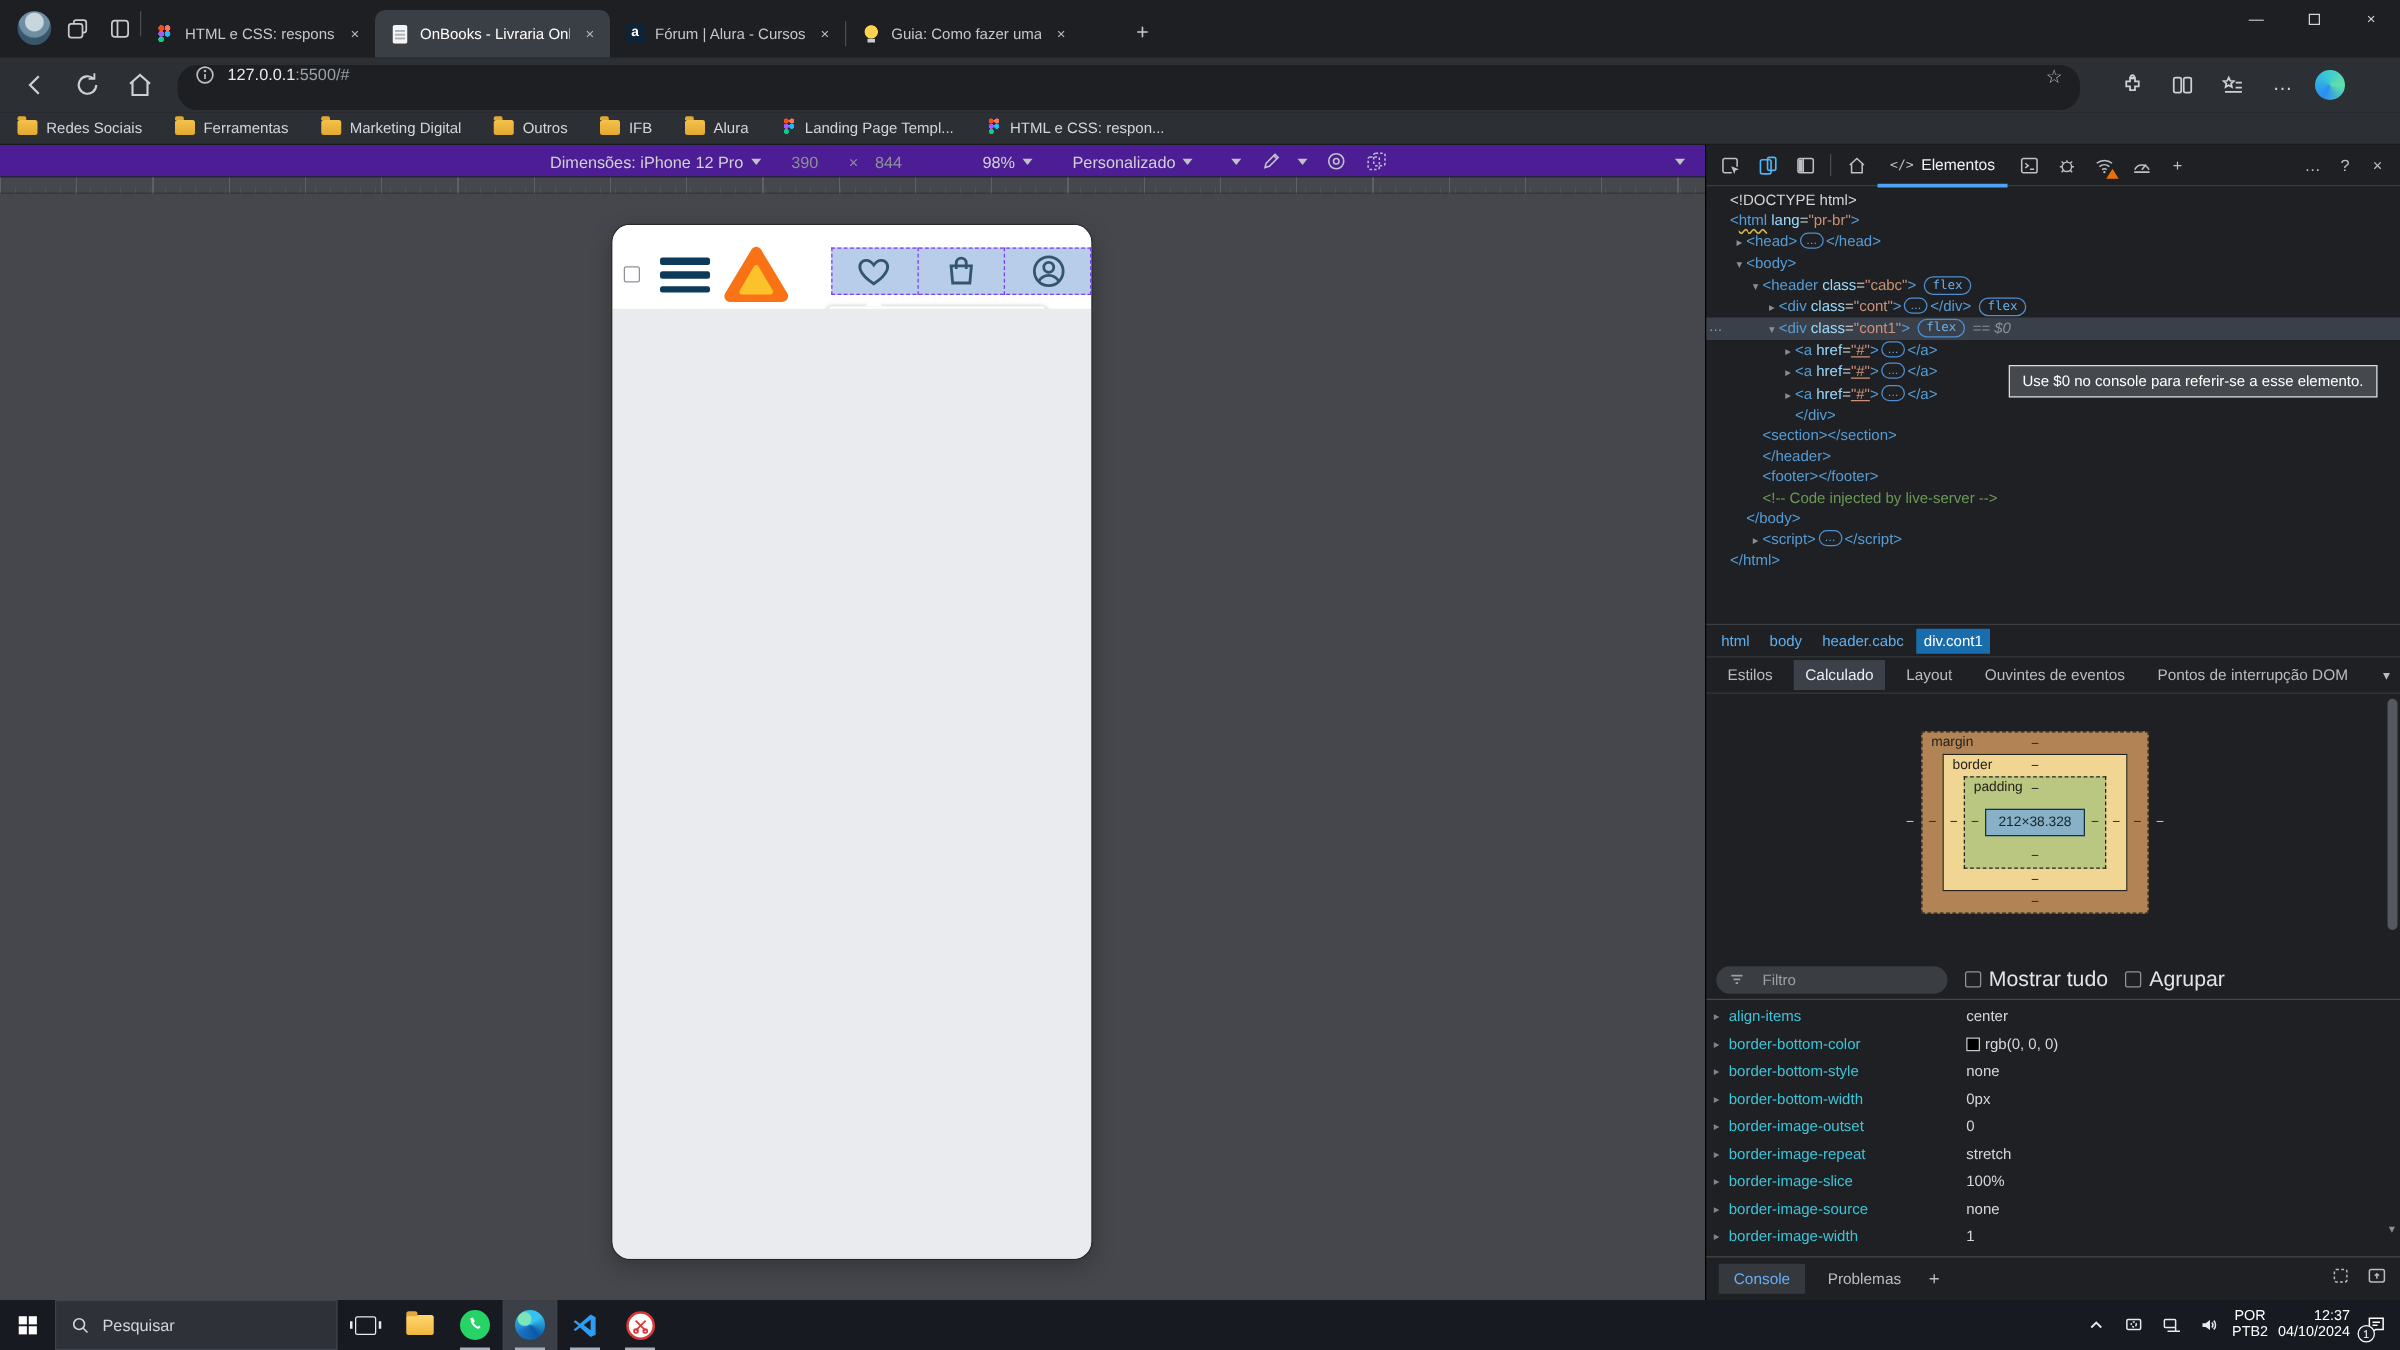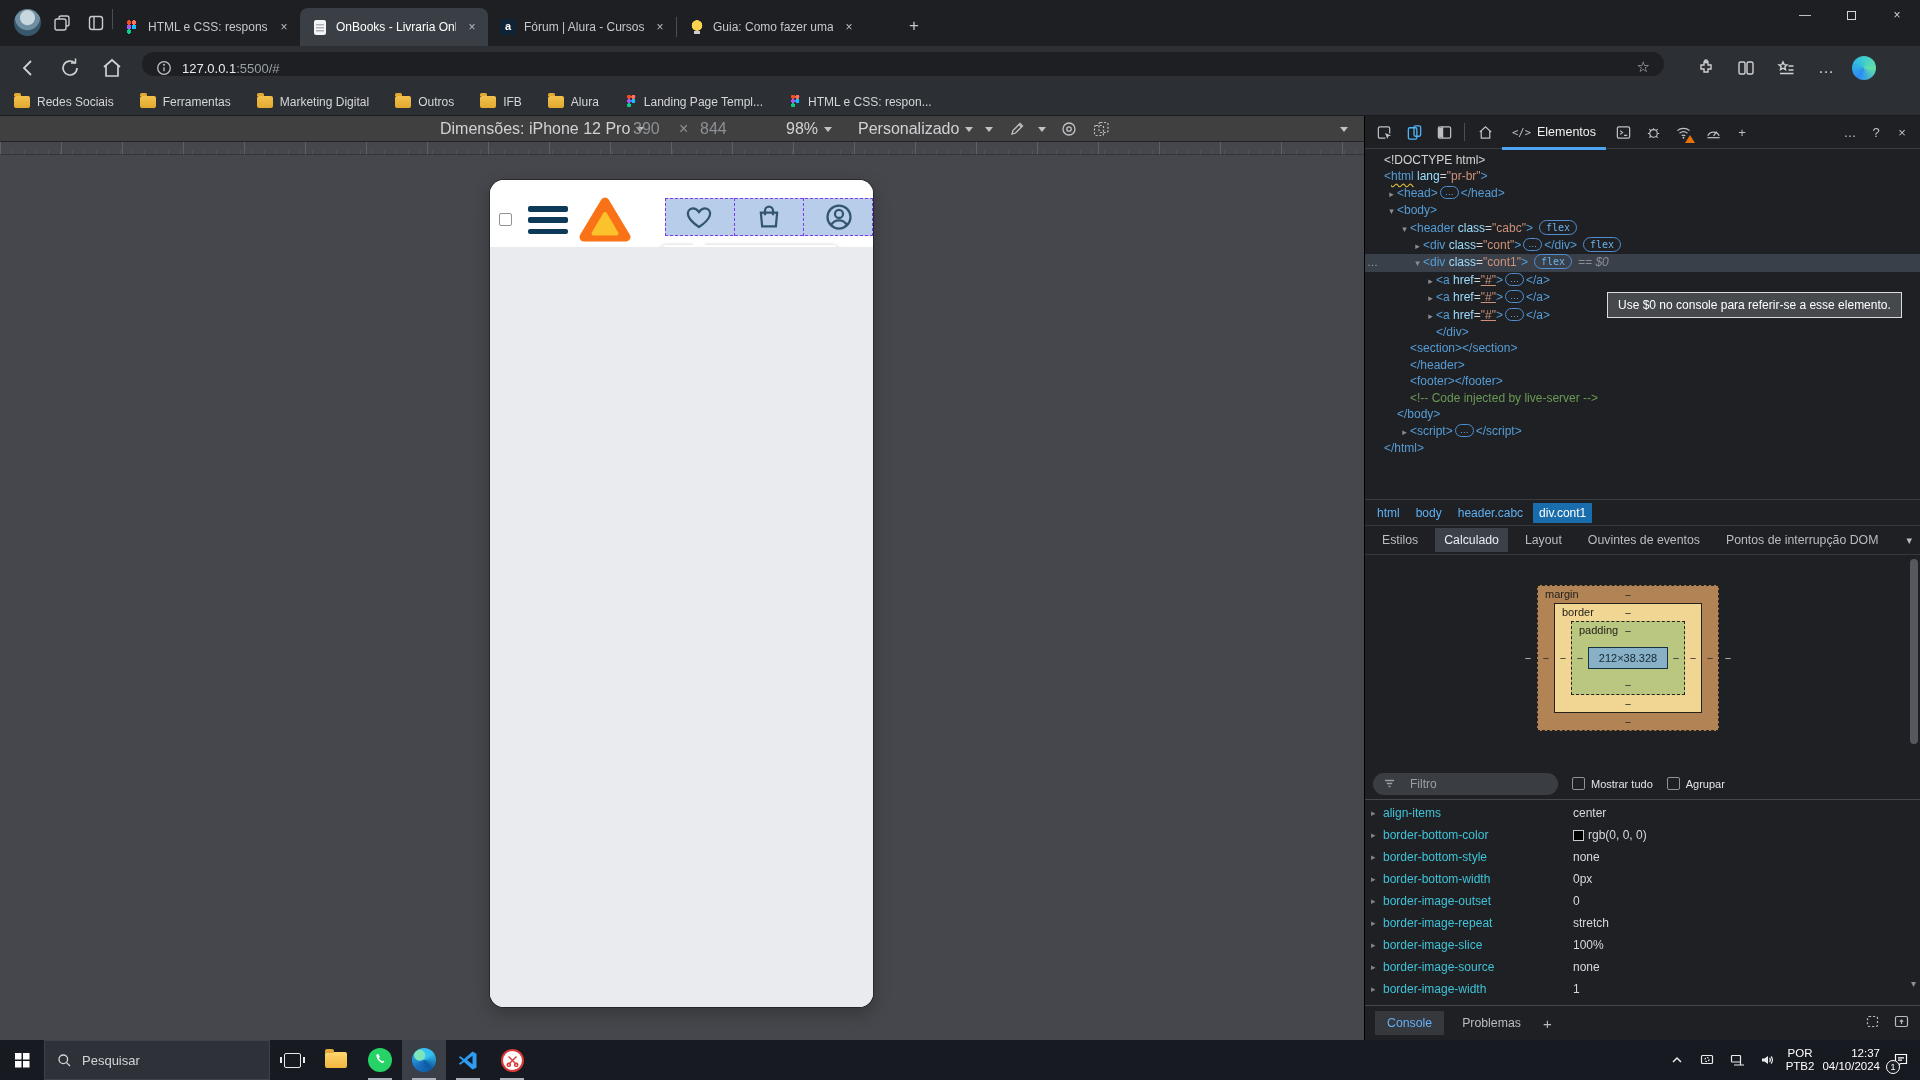--- a/index.html
+++ b/index.html
@@ -38,22 +38,22 @@
     linear-gradient(#c9cdd2,#c9cdd2);
     background-size:16px 16px,6px 3px;background-position:0 0,5px 12px;background-repeat:no-repeat;}
   .winctl{position:absolute;right:0;top:0;height:30px;display:flex;}
   .winbtn{width:46px;height:30px;display:flex;align-items:center;justify-content:center;color:#d2d4d7;font-size:12px;}
   .winbtn .maxbox{width:9px;height:9px;border:1.2px solid #d2d4d7;}
 
   
   .toolbar{position:absolute;left:0;top:46px;width:1920px;height:44px;background:#2c2f34;}
   .nav-ic{position:absolute;top:10px;width:24px;height:24px;color:#cfd1d4;}
   .nav-ic svg{width:24px;height:24px;display:block;}
-  .urlpill{position:absolute;left:142px;top:6px;width:1522px;height:24px;border-radius:16px;background:#1d1f22;
-    display:flex;align-items:flex-end;padding:0 14px;gap:10px;}
+  .urlpill{position:absolute;left:142px;top:6px;width:1522px;height:36px;border-radius:16px;background:#1d1f22;
+    display:flex;align-items:flex-start;padding:0 14px;gap:10px;}
   .urlpill .url{font-size:13px;color:#e8eaed;}
   .urlpill .url .dim{color:#9aa0a6;}
   .urlpill .spacer{flex:1;}
   .urlpill .star{color:#bdc1c6;font-size:15px;}
   .tool-right{position:absolute;right:44px;top:8px;display:flex;gap:12px;align-items:center;}
   .tool-right .ic{width:28px;height:28px;display:flex;align-items:center;justify-content:center;color:#cfd1d4;}
   .copilot{width:24px;height:24px;border-radius:50%;
     background:conic-gradient(from 210deg,#2a8cf4,#35c6d9,#62e0a8,#2a8cf4);}
 
   
@@ -66,22 +66,22 @@
   .bm-figma{width:12px;height:15px;background:
     radial-gradient(circle at 4px 2.8px,#f24e1e 1.9px,transparent 2.2px),
     radial-gradient(circle at 8.4px 2.8px,#ff7262 1.9px,transparent 2.2px),
     radial-gradient(circle at 4px 7px,#a259ff 1.9px,transparent 2.2px),
     radial-gradient(circle at 8.4px 7px,#1abcfe 1.9px,transparent 2.2px),
     radial-gradient(circle at 4px 11.2px,#0acf83 1.9px,transparent 2.2px);}
 
   
   .main{position:absolute;left:0;top:116px;width:1920px;height:924px;display:flex;}
   .emulation{position:relative;width:1364px;height:924px;display:flex;flex-direction:column;}
-  .devicebar{position:relative;height:26px;background:#404040;border-bottom:1px solid #212226;
-    display:flex;align-items:center;font-size:16px;color:#d0d2d5;text-align:center;}
+  .devicebar{position:relative;height:26px;background:#4c1d95;border-bottom:1px solid #212226;
+    display:flex;align-items:center;font-size:13px;color:#d0d2d5;text-align:center;}
   .devicebar .grp{position:absolute;top:0;height:26px;display:flex;align-items:center;gap:6px;}
   .caret{width:0;height:0;border-left:4px solid transparent;border-right:4px solid transparent;
     border-top:5px solid #bfc2c6;display:inline-block;}
   .dim-num{color:#8d9196;}
   .db-ic{width:18px;height:18px;color:#bfc2c6;}
   .db-ic svg{width:18px;height:18px;display:block;}
   .stage{position:relative;flex:1;background:#45474c;}
   .ruler{position:absolute;left:0;top:0;width:100%;height:13px;
     background-image:
       repeating-linear-gradient(90deg,#5d6065 0 1px,transparent 1px 61px),
@@ -171,21 +171,21 @@
   .bm-border{flex:1;height:110px;background:#f0d692;border:1px solid #26221c;}
   .bm-padding{flex:1;height:74px;background:#bac780;border:1px dashed #26221c;}
   .bm-content{flex:1;height:22px;background:#88b1c7;border:1px solid #17323f;display:flex;align-items:center;
     justify-content:center;font-size:11px;color:#14272f;}
   .filter-row{position:absolute;left:0;top:213px;width:100%;height:32px;display:flex;align-items:center;
     gap:14px;padding:0 8px;border-bottom:1px solid #45474a;}
   .filter-pill{width:185px;height:22px;border-radius:11px;background:#3a3d41;display:flex;align-items:center;
     gap:12px;padding:0 10px;}
   .filter-pill input{background:transparent;border:none;outline:none;color:#d4d6d9;font-size:12px;width:120px;}
   .filter-pill input::placeholder{color:#9aa0a6;}
-  .chk{display:flex;align-items:center;gap:6px;color:#e2e4e7;font-size:11px;}
+  .chk{display:flex;align-items:center;gap:6px;color:#e2e4e7;font-size:17px;}
   .chk i{width:13px;height:13px;border:1.4px solid #8f9398;border-radius:2px;display:inline-block;}
   .props{position:absolute;left:0;top:247px;width:100%;}
   .prop-row{display:flex;align-items:center;height:22px;padding-left:6px;
     font-family:"DejaVu Sans Mono",monospace;font-size:12px;}
   .prop-arrow{width:12px;color:#808488;font-size:9px;}
   .prop-name{color:#3fc3d8;width:190px;}
   .prop-val{color:#d6d8da;display:flex;align-items:center;gap:4px;}
   .swatch{width:11px;height:11px;border:1px solid #c7c9cc;display:inline-block;}
   .scroll-thumb{position:absolute;right:2px;top:4px;width:8px;height:185px;border-radius:4px;background:#55585e;}
   .scroll-arrow{position:absolute;right:4px;bottom:16px;color:#8a8f94;font-size:10px;}

